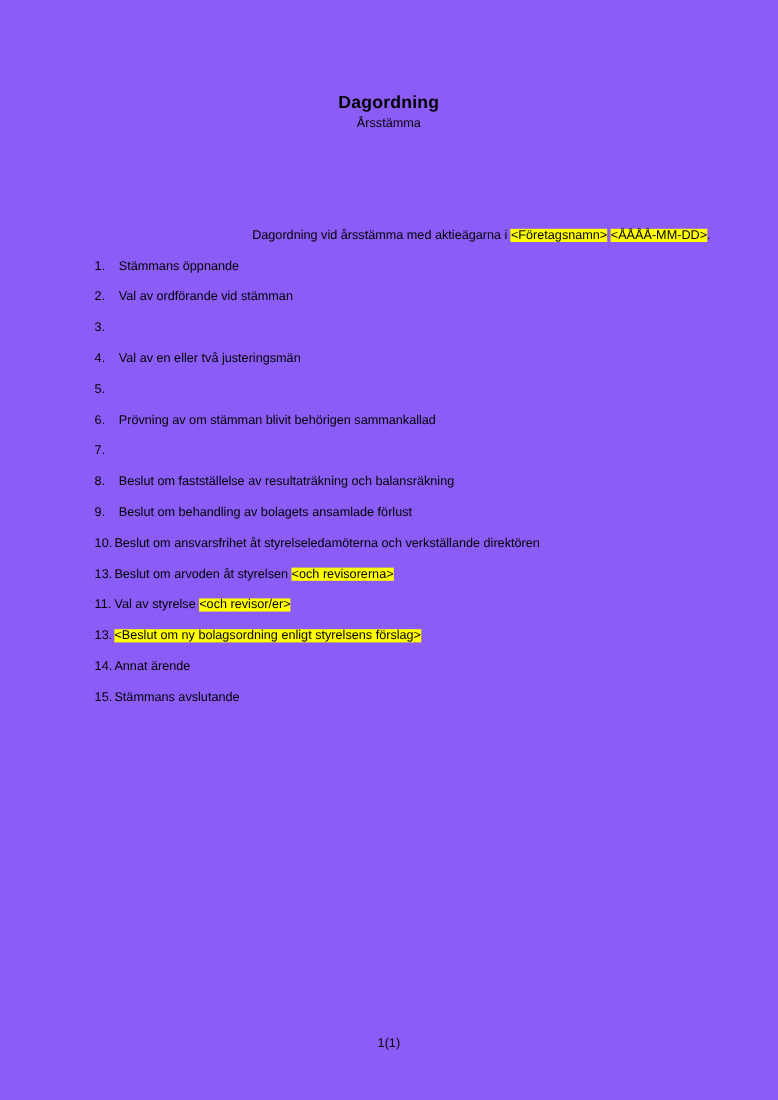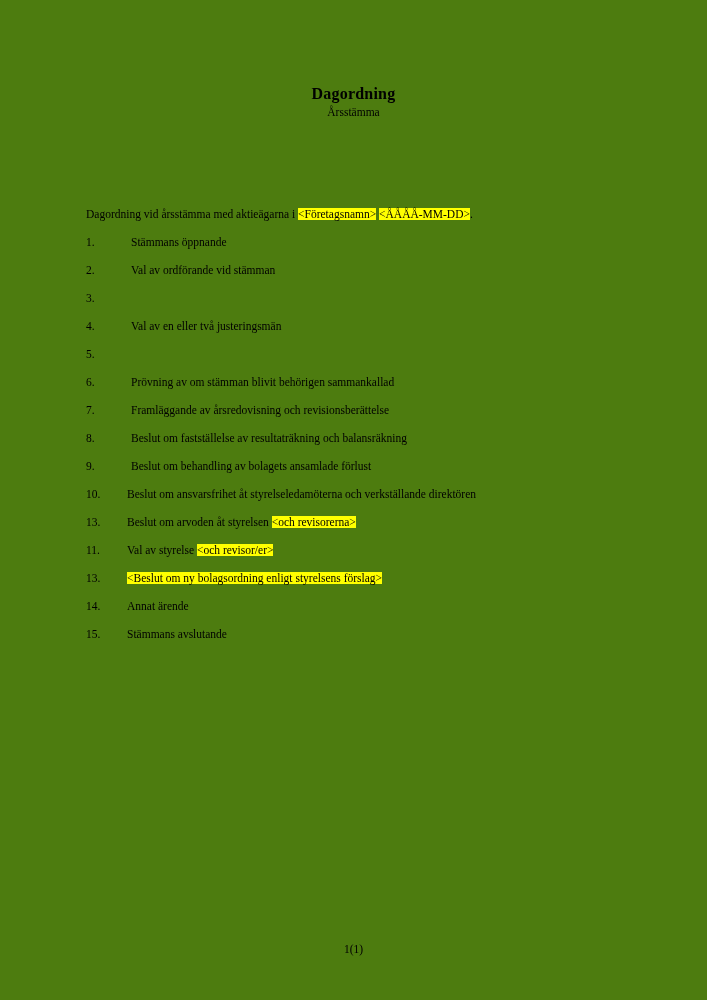--- a/index.html
+++ b/index.html
@@ -9,23 +9,22 @@
   }
   body {
     font-family: "Liberation Sans", sans-serif;
     color: #000000;
   }
   .page {
     position: relative;
     width: 707px;
     height: 1000px;
     margin: 0 auto;
-    background: #4d7c0f;
+    background: #8b5cf6;
     overflow: hidden;
-    font-family: Liberation Serif, serif;
   }
   .doc-title {
     position: absolute;
     top: 85px;
     left: 0;
     width: 707px;
     text-align: center;
     font-size: 16px;
     font-weight: bold;
     letter-spacing: 0.2px;
@@ -39,20 +38,21 @@
     font-size: 11.5px;
     font-weight: normal;
   }
   .intro {
     position: absolute;
     top: 206px;
     left: 86px;
     width: 560px;
     font-size: 11.5px;
     line-height: 16px;
+    text-align: right;
   }
   .agenda {
     position: absolute;
     top: 235px;
     left: 86px;
     width: 580px;
   }
   .agenda-item {
     display: flex;
     align-items: flex-start;
@@ -64,21 +64,20 @@
     width: 22px;
     flex: 0 0 22px;
     white-space: nowrap;
   }
   .item-num.wide {
     width: 18px;
     flex: 0 0 18px;
   }
   .item-text {
     flex: 1 1 auto;
-    margin-left: 23px;
   }
   .hl {
     background: #ffff00;
   }
   .footer {
     position: absolute;
     top: 943px;
     left: 0;
     width: 707px;
     text-align: center;
@@ -122,21 +121,20 @@
       <span class="item-num">5.</span>
     </div>
 
     <div class="agenda-item">
       <span class="item-num">6.</span>
       <span class="item-text"><span>Prövning av om stämman blivit behörigen sammankallad</span></span>
     </div>
 
     <div class="agenda-item">
       <span class="item-num">7.</span>
-      <span class="item-text"><span>Framläggande av årsredovisning och revisionsberättelse</span></span>
     </div>
 
     <div class="agenda-item">
       <span class="item-num">8.</span>
       <span class="item-text"><span>Beslut om fastställelse av resultaträkning och balansräkning</span></span>
     </div>
 
     <div class="agenda-item">
       <span class="item-num">9.</span>
       <span class="item-text"><span>Beslut om behandling av bolagets ansamlade förlust</span></span>

